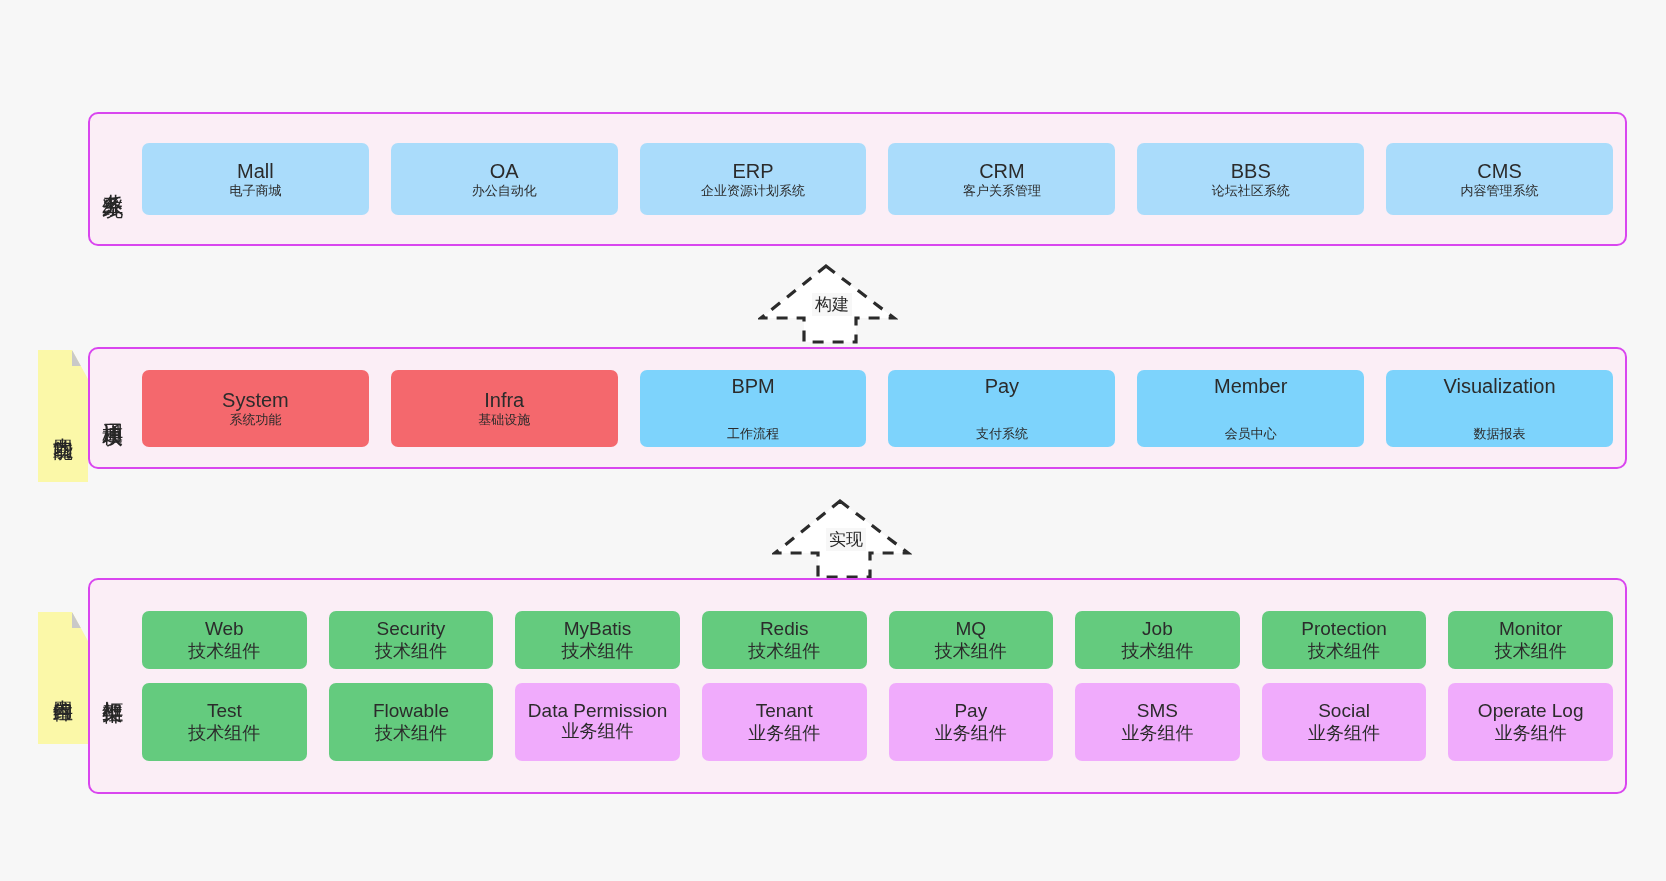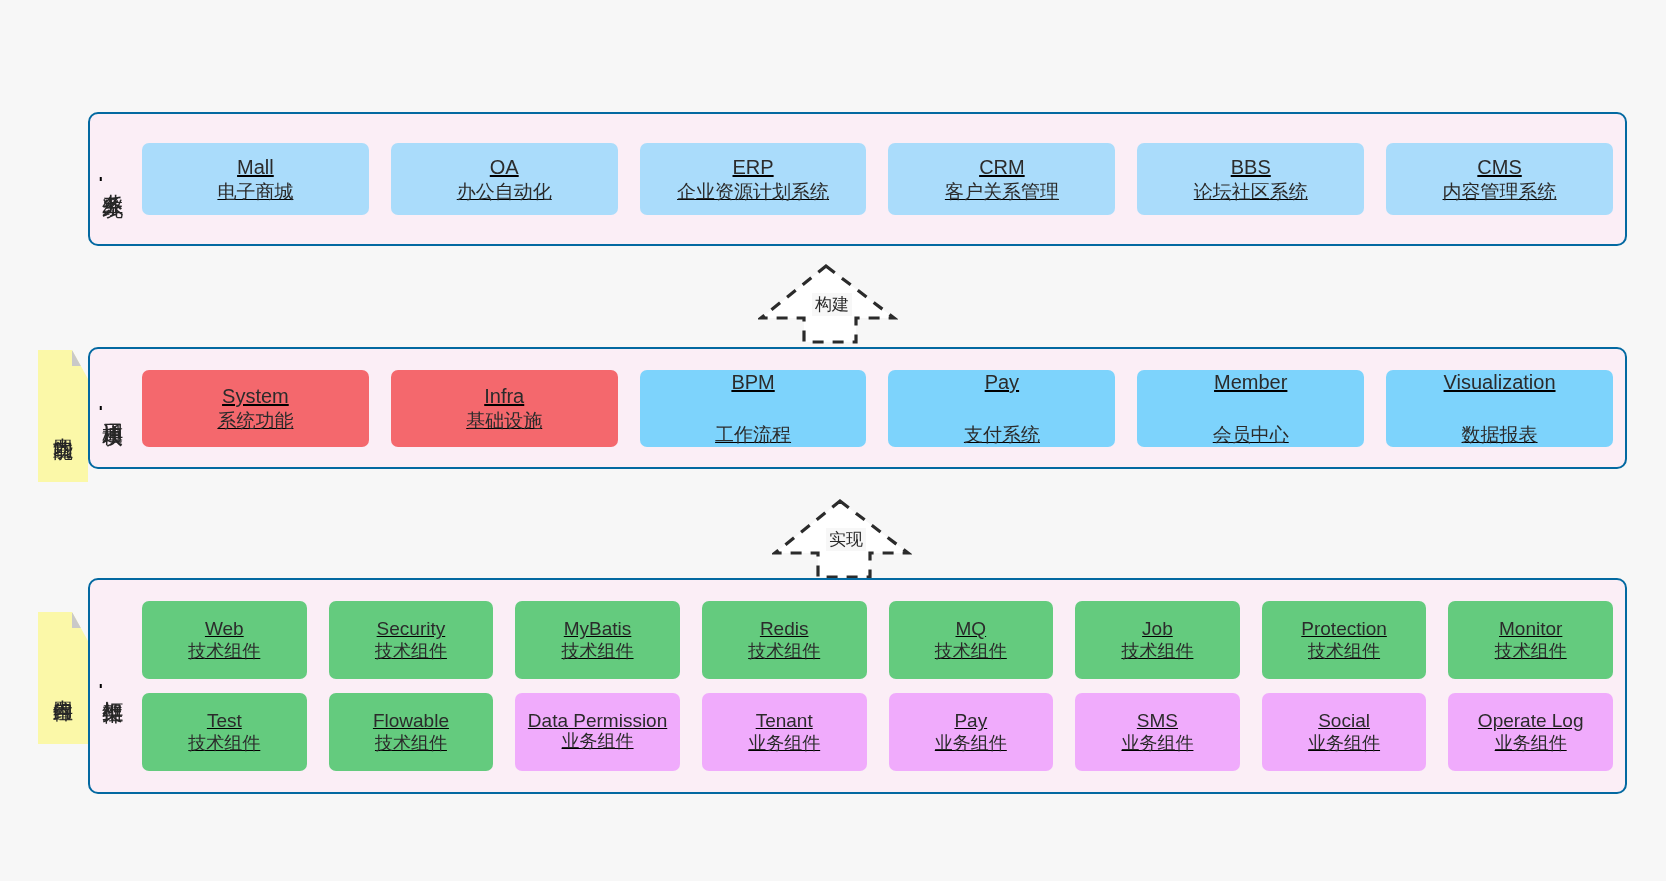--- a/index.html
+++ b/index.html
@@ -21,26 +21,25 @@
     left: 0; top: 0;
     width: 1666px;
     height: 881px;
   }
 
   
   .layer {
     position: absolute;
     box-sizing: border-box;
     background: #fbeef6;
-    border: 2px solid #0369a1;
+    border: 2px solid #d946ef;
     border-radius: 10px;
     display: flex;
     flex-direction: row;
     align-items: stretch;
-    text-decoration: underline;
   }
   .layer-title {
     flex: 0 0 auto;
     width: 46px;
     display: flex;
     align-items: center;
     justify-content: center;
     font-size: 21px;
     color: #262626;
     line-height: 1.12;
@@ -75,21 +74,21 @@
     justify-content: center;
     text-align: center;
     color: #2b2b2b;
     line-height: 1.22;
     padding: 4px 6px;
   }
   .card .en {
     font-size: 20px;
   }
   .card .cn {
-    font-size: 19px;
+    font-size: 13px;
   }
   .card.small .en { font-size: 19px; }
   .card.small .cn { font-size: 18px; }
 
   .c-blue       { background: #aadcfb; }
   .c-red        { background: #f4686d; }
   .c-pink       { background: #7dd3fc; gap: 28px; }
   .c-green      { background: #64cb7e; }
   .c-lightgreen { background: #f0abfc; }
 
@@ -217,21 +216,21 @@
     <svg width="140" height="84" viewBox="0 0 140 84">
       <path d="M 68 4 L 136 56 L 98 56 L 98 80 L 46 80 L 46 56 L 3 56 Z" fill="#ffffff" stroke="#2b2b2b" stroke-width="3.2" stroke-dasharray="11,9" stroke-linejoin="miter"></path>
     </svg>
   </div>
   <div class="arrow-label" style="left:826px; top:528px;">实现</div>
 
   <div class="layer" id="layer-framework" style="left:88px; top:578px; width:1539px; height:216px;">
     <div class="layer-title">框架组件</div>
     <div class="layer-body">
 
-      <div class="row" style="height:78px;border-radius:26px;">
+      <div class="row" style="height:58px;border-radius:26px;">
         <div class="card c-green small">
           <span class="en">Web</span>
           <span class="cn">技术组件</span>
         </div>
         <div class="card c-green small">
           <span class="en">Security</span>
           <span class="cn">技术组件</span>
         </div>
         <div class="card c-green small">
           <span class="en">MyBatis</span>

